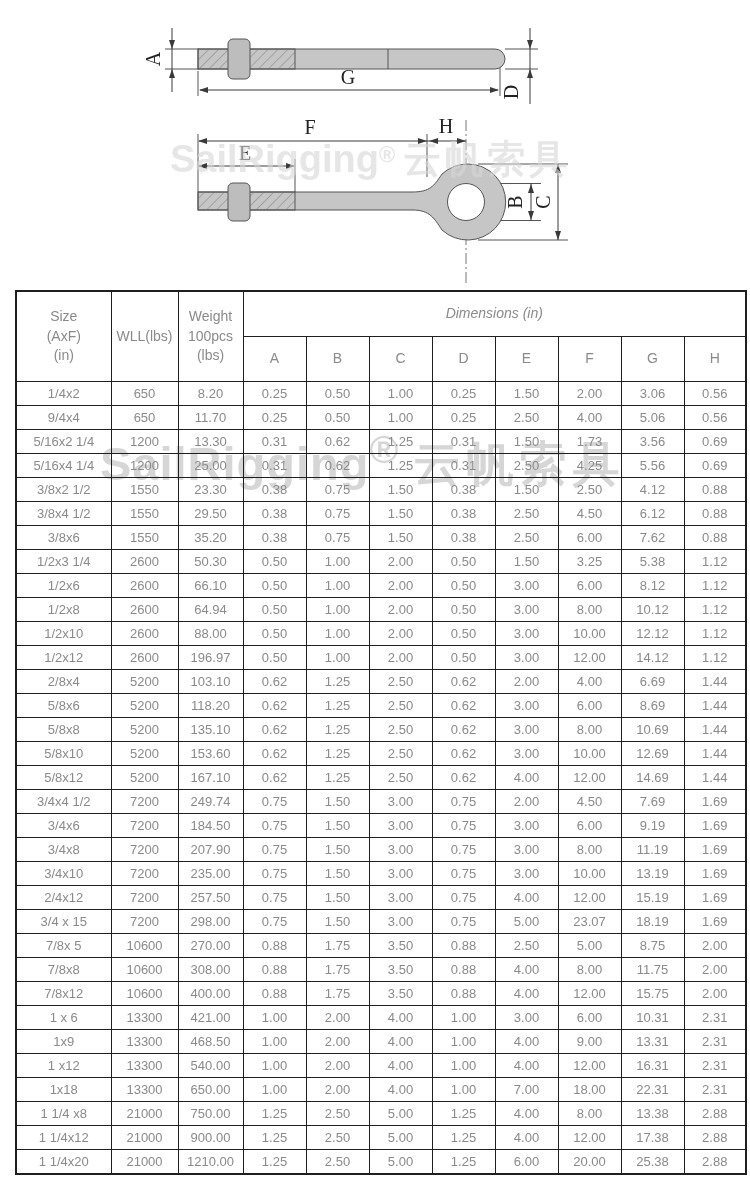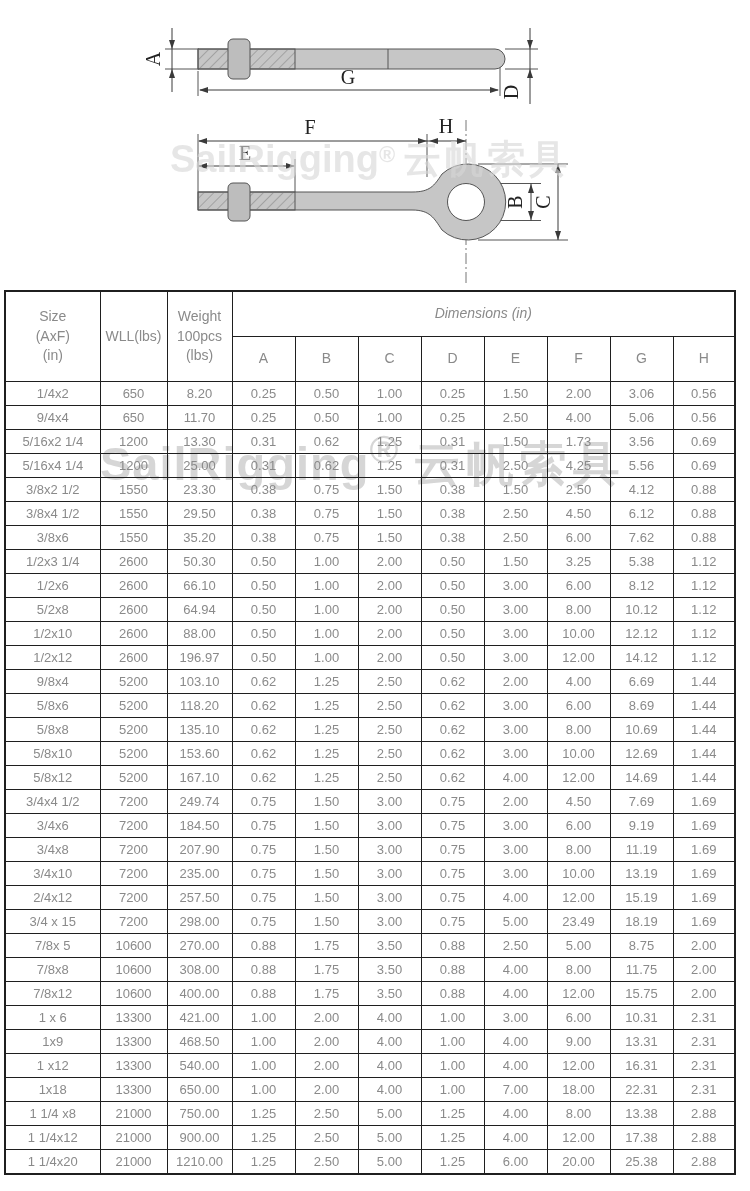--- a/index.html
+++ b/index.html
@@ -18,21 +18,21 @@
   .dim-label{font-family:"Liberation Serif",serif;font-size:20px;fill:#222;}
   .wm-svg{font-family:"Liberation Sans",sans-serif;font-weight:bold;fill:var(--watermark);fill-opacity:.62;}
   .table-area{position:absolute;left:0;top:290px;width:750px;}
   .table-watermark{
     position:absolute;left:100px;top:138px;z-index:0;
     font-size:47px;font-weight:bold;color:var(--watermark);
     white-space:nowrap;letter-spacing:1px;user-select:none;
   }
   table.spec{
     position:relative;z-index:1;
-    margin-left:4px;width:730px;
+    margin-left:15px;width:730px;
     border-collapse:collapse;table-layout:fixed;
     background:transparent;
     border:2px solid var(--border);
   }
   table.spec th,table.spec td{
     border:1px solid var(--border);
     text-align:center;vertical-align:middle;
     color:var(--table-text);
     background:transparent;
     padding:0;
@@ -310,21 +310,21 @@
           <td>0.50</td>
           <td>1.00</td>
           <td>2.00</td>
           <td>0.50</td>
           <td>3.00</td>
           <td>6.00</td>
           <td>8.12</td>
           <td>1.12</td>
         </tr>
         <tr>
-          <td>5/2x8</td>
+          <td>1/2x8</td>
           <td>2600</td>
           <td>64.94</td>
           <td>0.50</td>
           <td>1.00</td>
           <td>2.00</td>
           <td>0.50</td>
           <td>3.00</td>
           <td>8.00</td>
           <td>10.12</td>
           <td>1.12</td>
@@ -349,21 +349,21 @@
           <td>0.50</td>
           <td>1.00</td>
           <td>2.00</td>
           <td>0.50</td>
           <td>3.00</td>
           <td>12.00</td>
           <td>14.12</td>
           <td>1.12</td>
         </tr>
         <tr>
-          <td>9/8x4</td>
+          <td>2/8x4</td>
           <td>5200</td>
           <td>103.10</td>
           <td>0.62</td>
           <td>1.25</td>
           <td>2.50</td>
           <td>0.62</td>
           <td>2.00</td>
           <td>4.00</td>
           <td>6.69</td>
           <td>1.44</td>
@@ -487,21 +487,21 @@
         </tr>
         <tr>
           <td>3/4 x 15</td>
           <td>7200</td>
           <td>298.00</td>
           <td>0.75</td>
           <td>1.50</td>
           <td>3.00</td>
           <td>0.75</td>
           <td>5.00</td>
-          <td>23.49</td>
+          <td>23.07</td>
           <td>18.19</td>
           <td>1.69</td>
         </tr>
         <tr>
           <td>7/8x 5</td>
           <td>10600</td>
           <td>270.00</td>
           <td>0.88</td>
           <td>1.75</td>
           <td>3.50</td>

